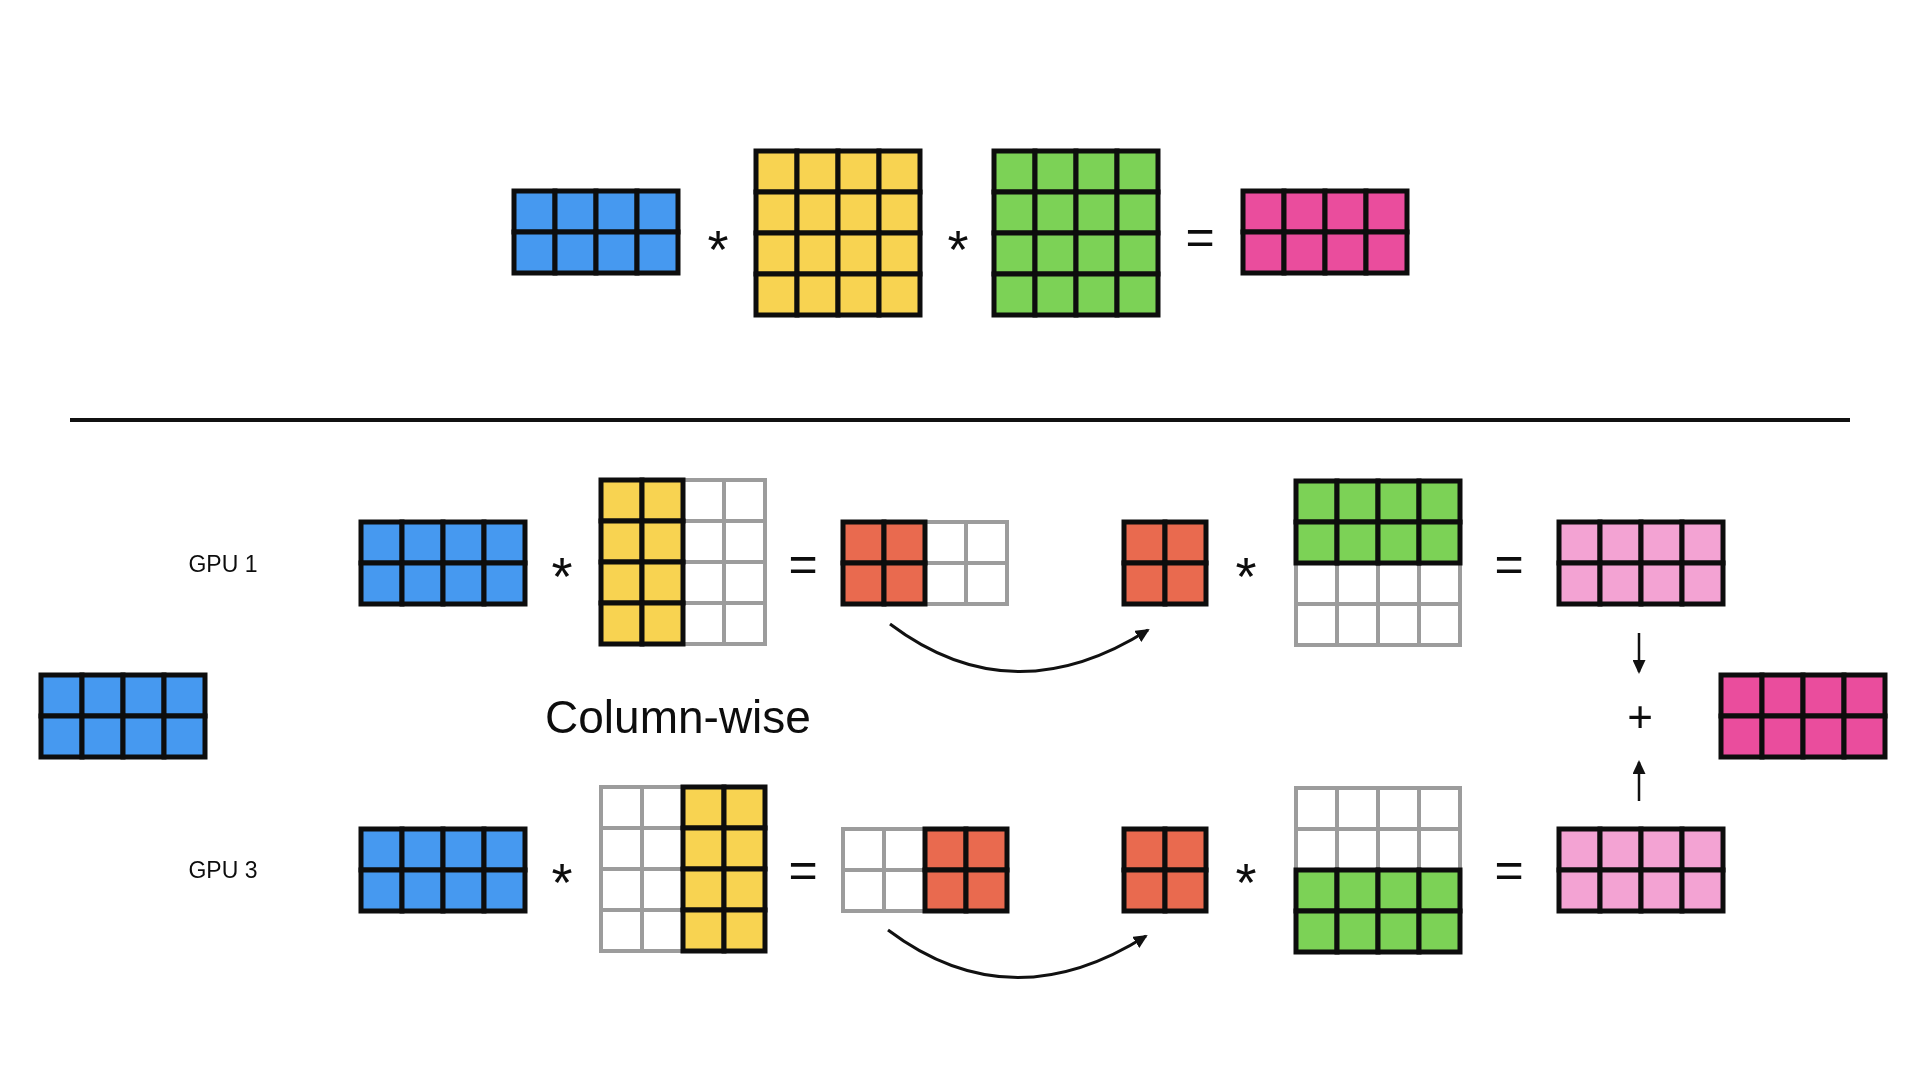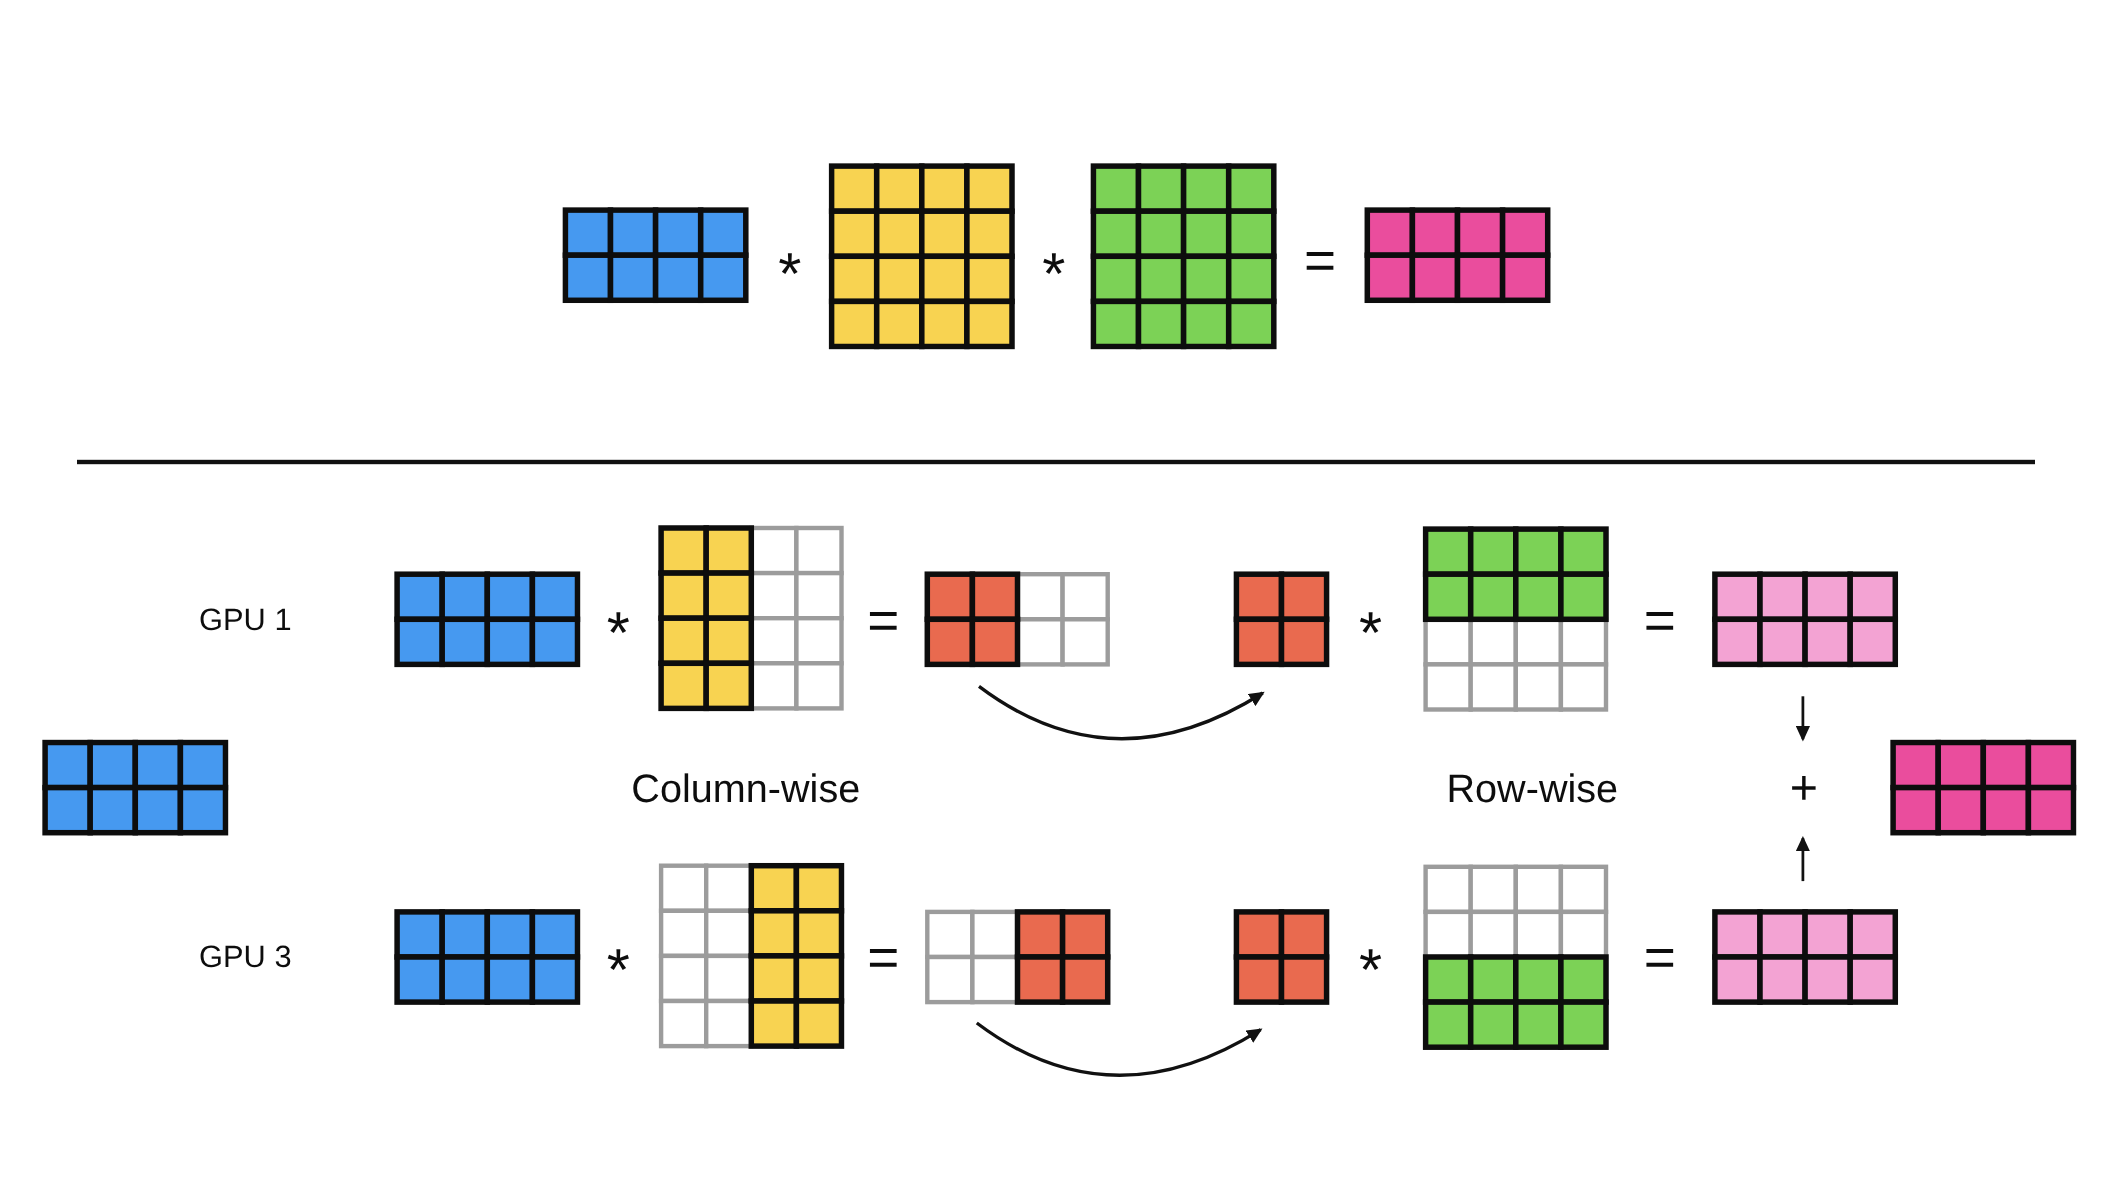--- a/index.html
+++ b/index.html
@@ -11,22 +11,22 @@
     overflow:hidden;
   }
   .matrix{position:absolute;line-height:0;}
   .txt{
     position:absolute;
     transform:translate(-50%,-50%);
     white-space:nowrap;
     color:#0d0d0d;
     line-height:1;
   }
-  .gpu-label{font-size:28px;}
-  .section-label{font-size:36px;}
+  .gpu-label{font-size:23px;}
+  .section-label{font-size:46px;}
   .op-star{font-size:54px;transform:translate(-50%,calc(-50% + 11px));}
   .op-eq{font-size:50px;}
   .op-plus{font-size:44px;}
   .divider{position:absolute;height:4px;background:#111111;}
   svg.overlay{position:absolute;left:0;top:0;pointer-events:none;}
 </style>
 </head>
 <body>
 
 <div id="canvas">
@@ -175,21 +175,20 @@
         <rect x="3" y="3" width="41" height="41" fill="#4699F0" stroke="#0D0D0D" stroke-width="5"></rect>
         <rect x="44" y="3" width="41" height="41" fill="#4699F0" stroke="#0D0D0D" stroke-width="5"></rect>
         <rect x="85" y="3" width="41" height="41" fill="#4699F0" stroke="#0D0D0D" stroke-width="5"></rect>
         <rect x="126" y="3" width="41" height="41" fill="#4699F0" stroke="#0D0D0D" stroke-width="5"></rect>
         <rect x="3" y="44" width="41" height="41" fill="#4699F0" stroke="#0D0D0D" stroke-width="5"></rect>
         <rect x="44" y="44" width="41" height="41" fill="#4699F0" stroke="#0D0D0D" stroke-width="5"></rect>
         <rect x="85" y="44" width="41" height="41" fill="#4699F0" stroke="#0D0D0D" stroke-width="5"></rect>
         <rect x="126" y="44" width="41" height="41" fill="#4699F0" stroke="#0D0D0D" stroke-width="5"></rect>
       </svg></div>
   <span class="txt section-label" style="left:678px;top:717px">Column-wise</span>
-  <span class="txt section-label" style="left:1393px;top:717px">Row-wise</span>
   <span class="txt op-plus" style="left:1640px;top:717px">+</span>
   <div class="matrix" style="left:1718px;top:672px"><svg width="170" height="88" viewBox="0 0 170 88">
         <rect x="3" y="3" width="41" height="41" fill="#EA4D9D" stroke="#0D0D0D" stroke-width="5"></rect>
         <rect x="44" y="3" width="41" height="41" fill="#EA4D9D" stroke="#0D0D0D" stroke-width="5"></rect>
         <rect x="85" y="3" width="41" height="41" fill="#EA4D9D" stroke="#0D0D0D" stroke-width="5"></rect>
         <rect x="126" y="3" width="41" height="41" fill="#EA4D9D" stroke="#0D0D0D" stroke-width="5"></rect>
         <rect x="3" y="44" width="41" height="41" fill="#EA4D9D" stroke="#0D0D0D" stroke-width="5"></rect>
         <rect x="44" y="44" width="41" height="41" fill="#EA4D9D" stroke="#0D0D0D" stroke-width="5"></rect>
         <rect x="85" y="44" width="41" height="41" fill="#EA4D9D" stroke="#0D0D0D" stroke-width="5"></rect>
         <rect x="126" y="44" width="41" height="41" fill="#EA4D9D" stroke="#0D0D0D" stroke-width="5"></rect>

